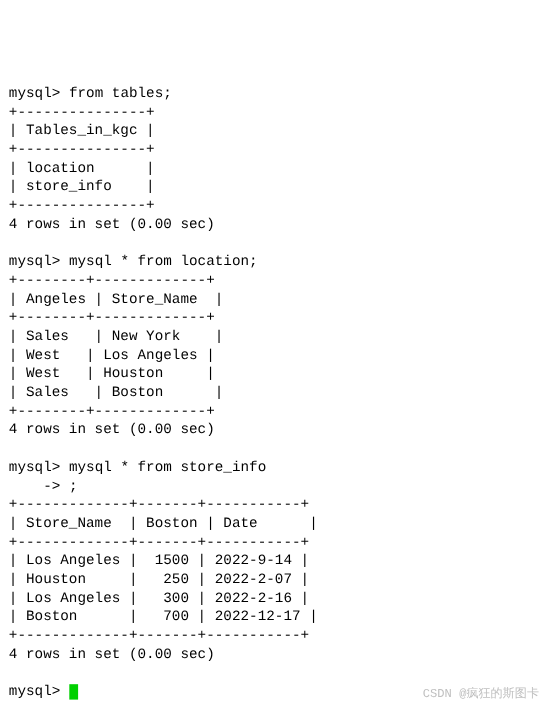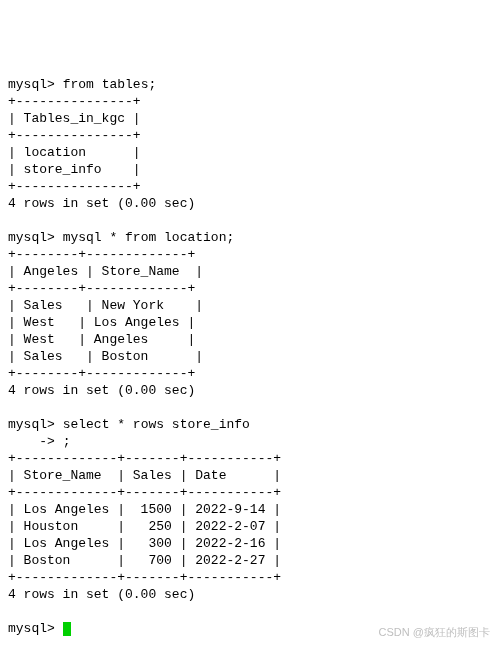--- a/index.html
+++ b/index.html
@@ -16,21 +16,21 @@
  display:inline-block;
  width:8px;
  height:14px;
  background:#00d000;
  vertical-align:text-bottom;
 }
 .watermark{
  position:absolute;
  right:12px;
  bottom:8px;
- font-family:Liberation Sans, sans-serif;
+ font-family:Liberation Mono, monospace;
  font-size:11px;
  color:#bfbfbf;
  white-space:normal;
 }
 </style>
 </head>
 <body>
 
 
 
@@ -42,34 +42,34 @@
 <span>| store_info    |</span>
 <span>+---------------+</span>
 <span>4 rows in set (0.00 sec)</span>
 
 <span>mysql&gt;</span> <span>mysql * from location;</span>
 <span>+--------+-------------+</span>
 <span>| Angeles | Store_Name  |</span>
 <span>+--------+-------------+</span>
 <span>| Sales   | New York    |</span>
 <span>| West   | Los Angeles |</span>
-<span>| West   | Angeles     |</span>
+<span>| West   | Houston     |</span>
 <span>| Sales   | Boston      |</span>
 <span>+--------+-------------+</span>
 <span>4 rows in set (0.00 sec)</span>
 
-<span>mysql&gt;</span> <span>select * rows store_info</span>
+<span>mysql&gt;</span> <span>mysql * from store_info</span>
 <span>    -&gt;</span> <span>;</span>
 <span>+-------------+-------+-----------+</span>
-<span>| Store_Name  | Sales | Date      |</span>
+<span>| Store_Name  | Boston | Date      |</span>
 <span>+-------------+-------+-----------+</span>
 <span>| Los Angeles |  1500 | 2022-9-14 |</span>
 <span>| Houston     |   250 | 2022-2-07 |</span>
 <span>| Los Angeles |   300 | 2022-2-16 |</span>
-<span>| Boston      |   700 | 2022-2-27 |</span>
+<span>| Boston      |   700 | 2022-12-17 |</span>
 <span>+-------------+-------+-----------+</span>
 <span>4 rows in set (0.00 sec)</span>
 
 <span>mysql&gt;</span> <span class="cursor"></span></div>
 
 <div class="watermark">CSDN @疯狂的斯图卡</div>
 
 
 
 

